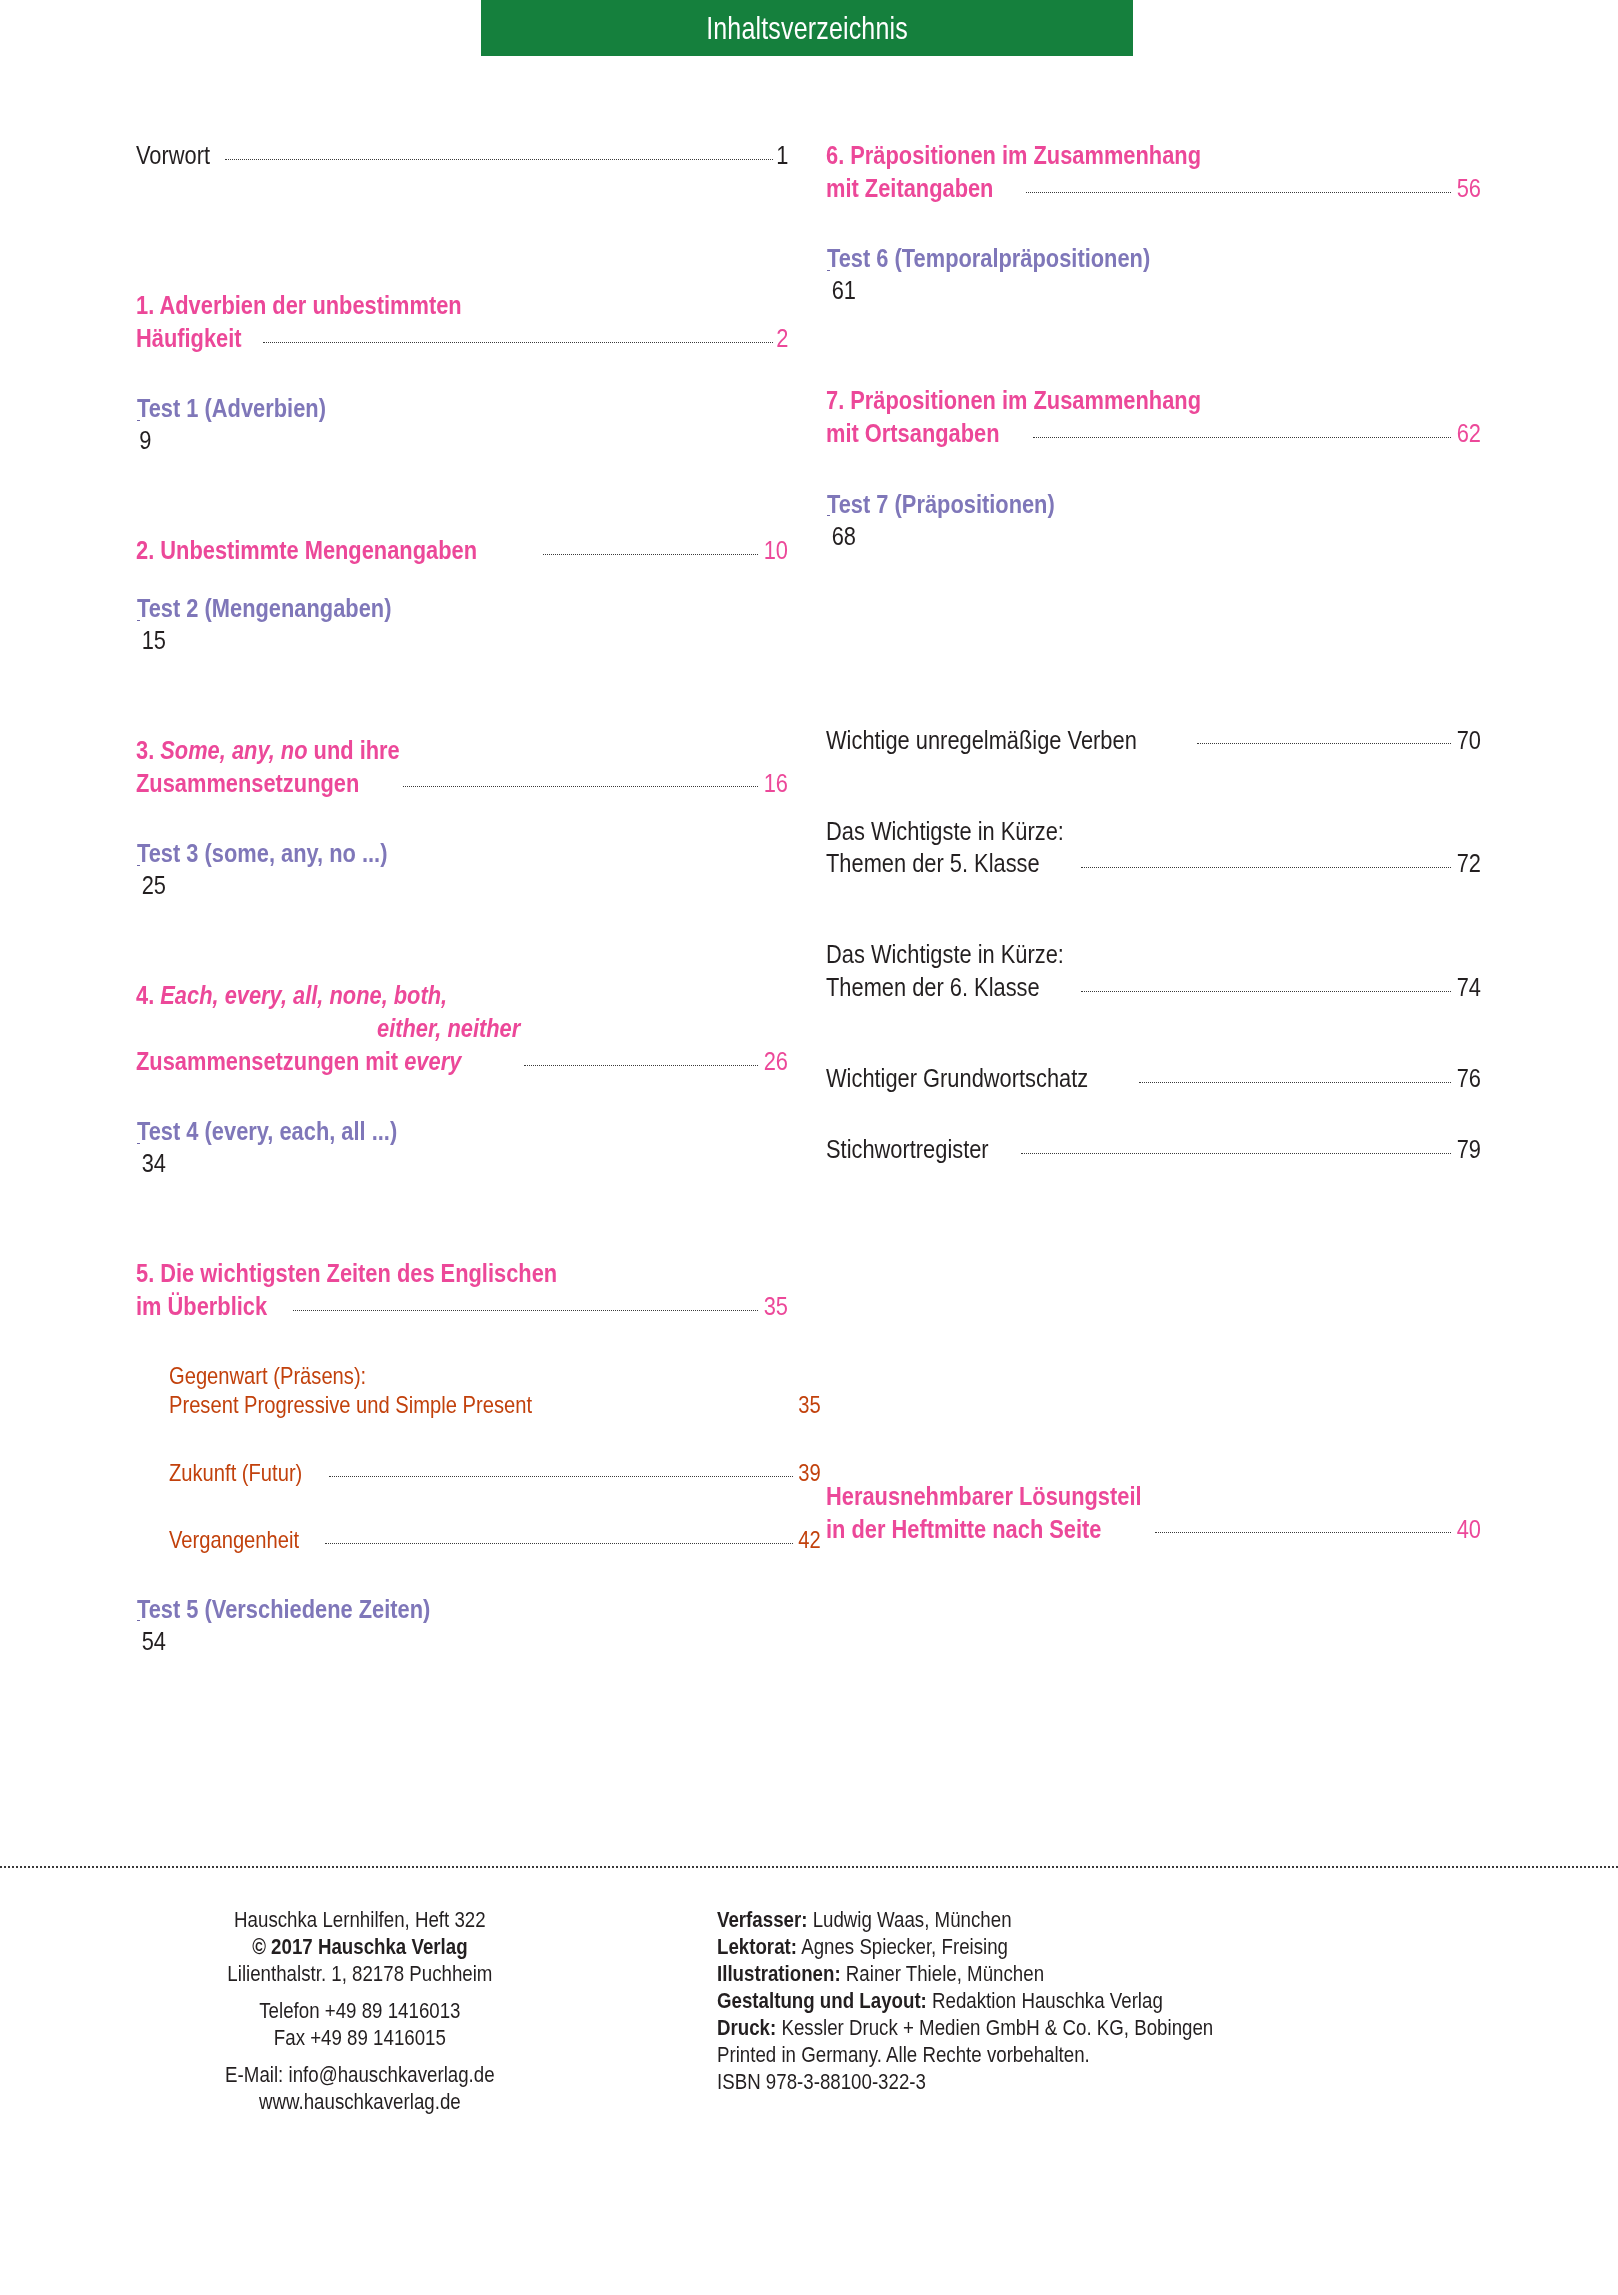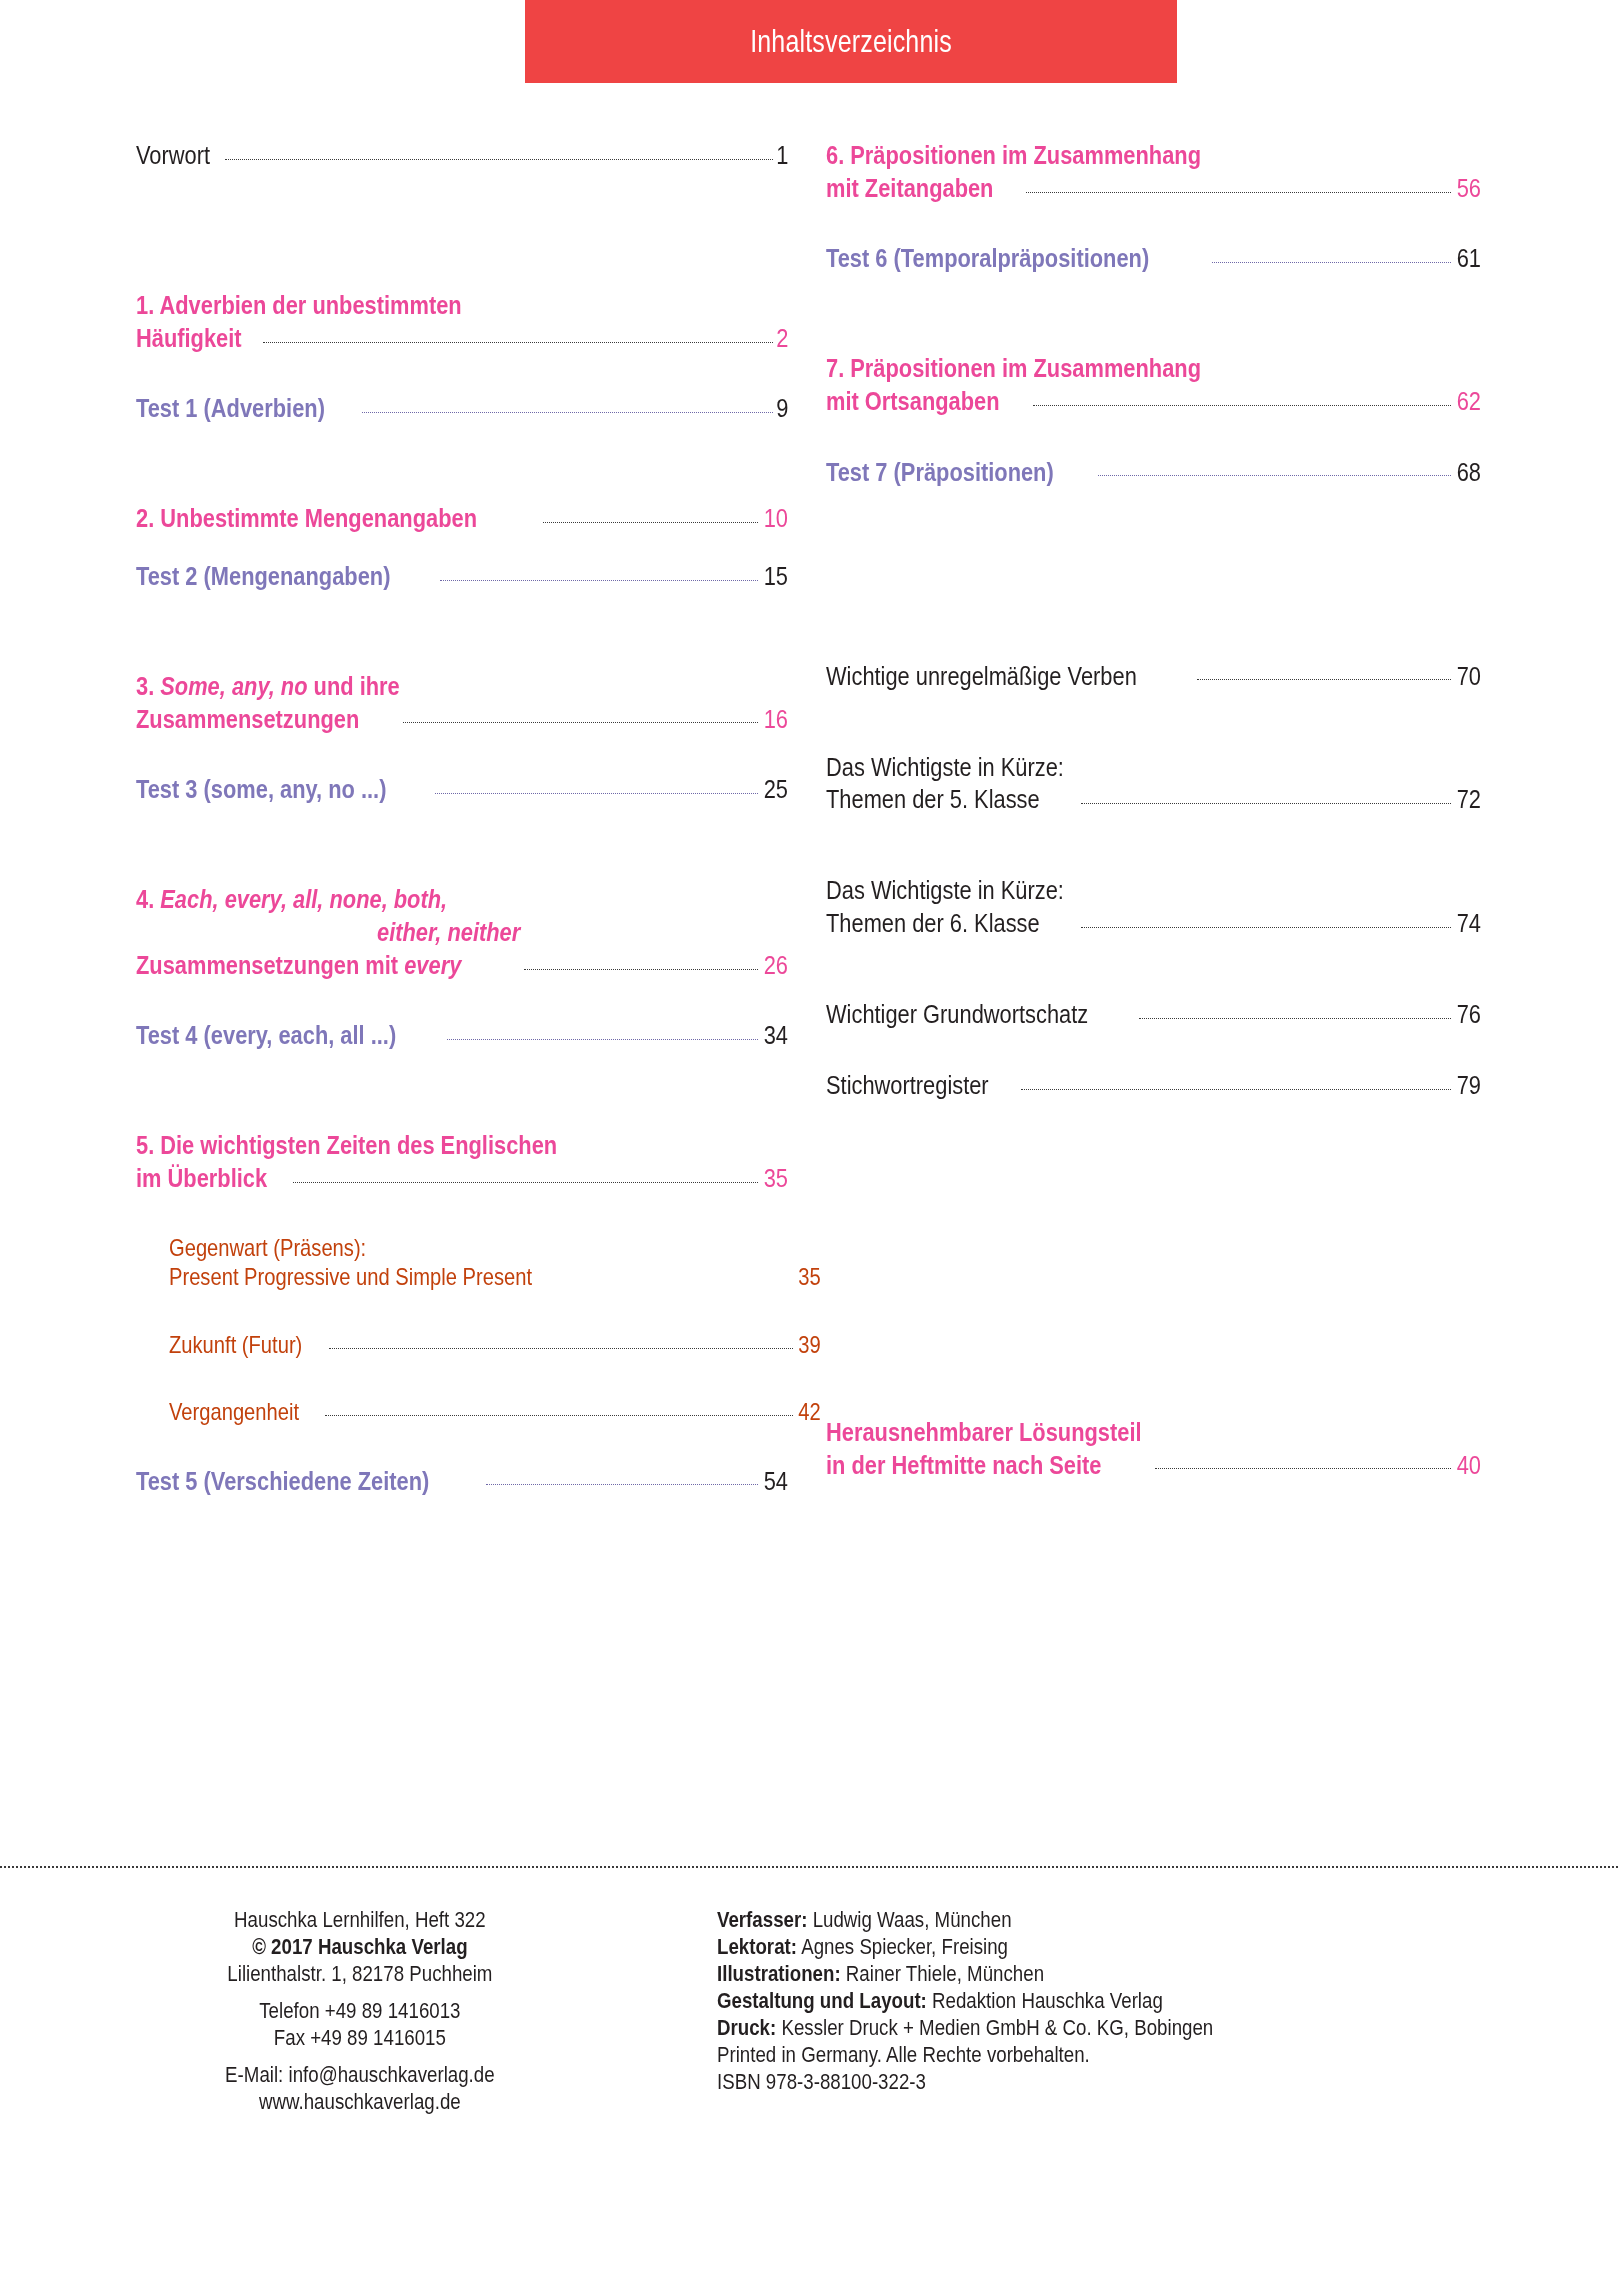--- a/index.html
+++ b/index.html
@@ -15,26 +15,25 @@
     position: relative;
     overflow: hidden;
   }
 
   
   .header-banner {
     position: absolute;
     left: 481px;
     top: 0;
     width: 652px;
-    height: 83px;
-    background: #ef4444;
+    height: 56px;
+    background: #15803d;
     display: flex;
     align-items: center;
     justify-content: center;
-    margin-left: 44px;
   }
   .header-title {
     color: #ffffff;
     font-size: 30.5px;
     letter-spacing: 0.2px;
     font-weight: 400;
     transform: scaleX(0.82);
     transform-origin: center center;
     white-space: nowrap;
   }
@@ -95,20 +94,21 @@
     font-size: 26px;
     font-weight: normal;
     color: #231f20;
   }
   .lvl-plain .pageno { font-size: 26px; font-weight: normal; }
 
   .lvl-test {
     font-size: 26px;
     font-weight: bold;
     color: #7f77b9;
+    flex-direction: column;
   }
   .lvl-test .pageno { color: #231f20; font-weight: normal; font-size: 26px; }
   .lvl-test .leader { border-bottom-color: #6f68a8; }
 
   .lvl-sub {
     font-size: 24px;
     font-weight: normal;
     color: #c2410c;
     padding-left: 33px;
   }

